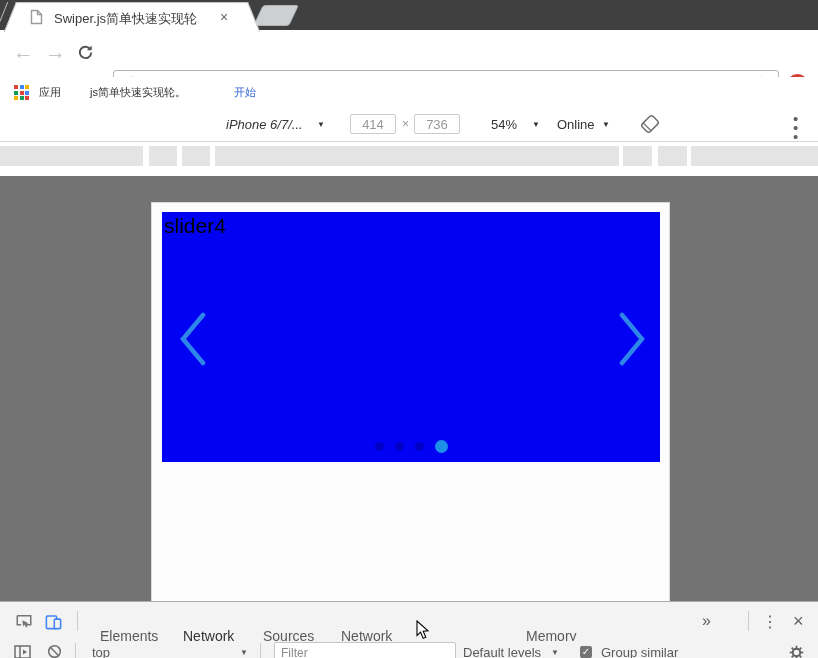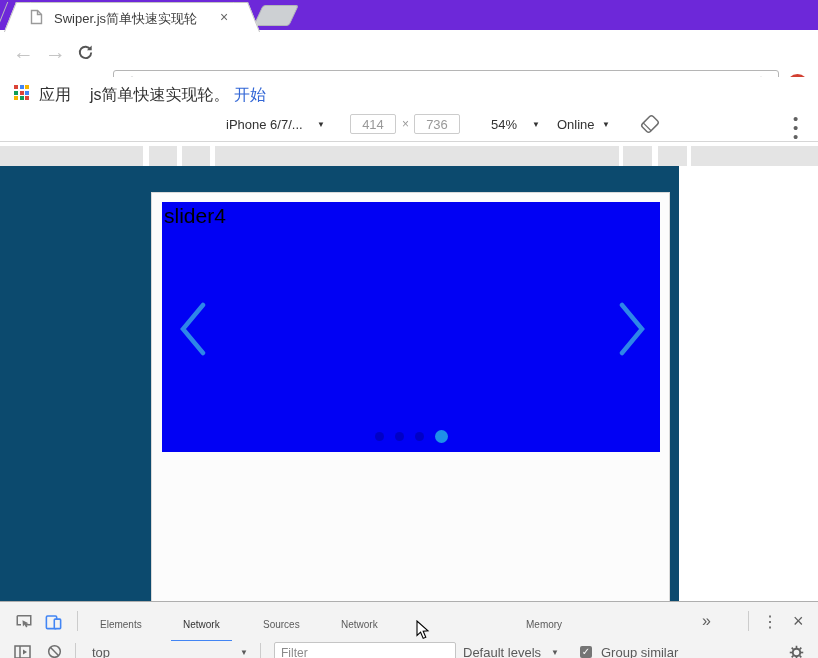--- a/index.html
+++ b/index.html
@@ -2,21 +2,21 @@
 <html><head>
 <meta charset="utf-8">
 <style>
   html,body{margin:0;padding:0;background:#fff;}
   #frame{position:relative;width:818px;height:658px;overflow:hidden;
          font-family:"Liberation Sans",sans-serif;background:#fff;
          -webkit-font-smoothing:antialiased;}
   .abs{position:absolute;}
 
   
-  #tabstrip{left:0;top:0;width:818px;height:30px;background:#6d28d9;border-bottom:1px solid #c3c3c3;}
+  #tabstrip{left:0;top:0;width:818px;height:30px;background:#404040;border-bottom:1px solid #c3c3c3;}
   #edge-slant{left:2px;top:2px;width:1px;height:26px;background:#bdbdbd;transform:skewX(-22deg);}
   #tab{left:18px;top:2px;width:228px;height:29px;background:#fff;z-index:2;border-top:1px solid #c3c3c3;}
   #tab:before,#tab:after{content:"";position:absolute;top:-1px;width:14px;height:29px;background:#fff;border-top:1px solid #c3c3c3;}
   #tab:before{left:-8px;transform:skewX(-22deg);border-left:1px solid #c3c3c3;}
   #tab:after{right:-8px;transform:skewX(22deg);border-right:1px solid #c3c3c3;}
   #tab-title{position:absolute;left:36px;top:7px;width:158px;font-size:13px;color:#3b3b3b;
              white-space:nowrap;overflow:hidden;text-overflow:clip;}
   #tab-close{position:absolute;left:202px;top:6px;font-size:14px;color:#666;cursor:default;}
   #favicon{position:absolute;left:12px;top:6px;}
   #newtab{left:258px;top:5px;width:34px;height:19px;background:#cdd0d3;border:1px solid #b2b5b8;
@@ -28,52 +28,52 @@
   #omnibox{left:113px;top:40px;width:664px;height:26px;border:1px solid #b5b5b5;border-radius:3px;background:#fff;}
   #url-text{position:absolute;left:34px;top:4px;font-size:15px;color:#1c1c1c;white-space:nowrap;}
   #star{position:absolute;right:8px;top:4px;}
   #ext-icon{left:787px;top:44px;width:21px;height:21px;border-radius:50%;background:#d23f31;}
   #ext-icon .up{position:absolute;left:5.5px;top:5px;width:0;height:0;border:5px solid transparent;border-bottom:6px solid #fff;border-top:none;}
   #ext-icon .stem{position:absolute;left:8.5px;top:10px;width:4px;height:5px;background:#fff;}
 
   
   #bookmarks{left:0;top:77px;width:818px;height:30px;background:#fff;border-bottom:1px solid #dcdcdc;}
   #apps-grid{left:14px;top:8px;width:15px;height:15px;display:grid;grid-template-columns:repeat(3,4px);grid-template-rows:repeat(3,4px);gap:1.5px;}
-  .bm{font-size:16px;color:#333;top:8px;}
+  .bm{font-size:11px;color:#333;top:8px;}
   .bm-link{color:#3367d6;}
 
   
   #devbar{left:0;top:107px;width:818px;height:34px;background:#fff;border-bottom:1px solid #d6d6d6;}
   .dtxt{font-size:13px;color:#333;top:10px;white-space:nowrap;}
   .caret{font-size:8px;color:#333;top:13px;}
   .dim-input{top:7px;width:44px;height:18px;border:1px solid #ccc;border-radius:2px;background:#fff;
              color:#999;font-size:13px;text-align:center;font-family:"Liberation Sans",sans-serif;padding:0;}
   #dims-x{color:#9a9a9a;font-size:12px;top:10px;}
   #dots-menu{font-size:15px;color:#616161;letter-spacing:0;top:7px;line-height:9px;}
 
   
   #ruler{left:0;top:146px;width:818px;height:20px;background:#fff;}
   .ruler-seg{position:absolute;top:0;height:20px;background:#e4e4e4;}
 
   
-  #content{left:0;top:166px;width:679px;height:436px;background:#0c4a6e;}
+  #content{left:0;top:176px;width:818px;height:436px;background:#737373;}
   #page{position:absolute;left:151px;top:26px;width:519px;height:409px;background:#fcfcfc;
         border-left:1px solid #d9d9d9;border-right:1px solid #d9d9d9;border-top:1px solid #d9d9d9;box-sizing:border-box;}
   #slider{position:absolute;left:10px;top:9px;width:498px;height:250px;}
   #slide-label{position:absolute;left:2px;top:2px;font-size:21px;color:#000;}
   .nav-arrow{position:absolute;top:100px;width:30px;height:54px;cursor:pointer;}
   #arrow-prev{left:16px;}
   #arrow-next{right:13px;}
   #dots{position:absolute;left:0;bottom:9px;width:100%;display:flex;justify-content:center;align-items:center;gap:11px;}
   .dot{width:9px;height:9px;border-radius:50%;}
   .dot.active{width:13px;height:13px;}
 
   
   #dt-tabbar{left:0;top:601px;width:818px;height:39px;background:#f3f3f3;border-top:1px solid #aeaeae;border-bottom:1px solid #d0d0d0;box-sizing:content-box;}
-  .dt-tab{position:absolute;top:4px;height:36px;line-height:37px;padding:0 12px;font-size:10px;color:#5a5a5a;cursor:default;}
+  .dt-tab{position:absolute;top:16px;height:36px;line-height:37px;padding:0 12px;font-size:14px;color:#5a5a5a;cursor:default;text-decoration:underline;}
   .dt-tab.active{color:#333;border-bottom:3px solid #4285f4;height:34px;}
   .dt-sep{position:absolute;top:9px;width:1px;height:20px;background:#ccc;}
   .dt-glyph{position:absolute;font-size:16px;color:#5f5f5f;}
 
   
   #dt-filterbar{left:0;top:641px;width:818px;height:26px;background:#f3f3f3;}
   .fb-txt{font-size:13px;color:#5a5a5a;top:4px;white-space:nowrap;}
   #filter-input{left:274px;top:1px;width:168px;height:20px;border:1px solid #c5c5c5;border-radius:2px;background:#fff;
                 font-size:12px;padding:0 6px;font-family:"Liberation Sans",sans-serif;color:#333;}
   #filter-input::placeholder{color:#8a8a8a;}
@@ -135,21 +135,21 @@
         <div style="background: rgb(244, 180, 0);"></div>
         <div style="background: rgb(15, 157, 88);"></div>
         <div style="background: rgb(219, 68, 55);"></div>
       </div>
     <span class="abs bm" style="left:39px;">应用</span>
     <span class="abs bm" style="left:90px;">js简单快速实现轮。</span>
     <span class="abs bm bm-link" style="left:234px;">开始</span>
   </div>
 
   <div class="abs" id="devbar">
-    <span class="abs dtxt" style="left:226px;">iPhone 6/7/...</span>
+    <span class="abs dtxt" style="left:226px;font-style:italic;">iPhone 6/7/...</span>
     <span class="abs caret" style="left:317px;">▼</span>
     <input class="abs dim-input" style="left: 350px;" value="414">
     <span class="abs" id="dims-x" style="left:402px;">×</span>
     <input class="abs dim-input" style="left: 414px;" value="736">
     <span class="abs dtxt" style="left:491px;">54%</span>
     <span class="abs caret" style="left:532px;">▼</span>
     <span class="abs dtxt" style="left:557px;">Online</span>
     <span class="abs caret" style="left:602px;">▼</span>
     <svg class="abs" style="left:640px;top:7px;" width="20" height="20" viewBox="0 0 20 20">
       <g transform="rotate(45 10 10)">

